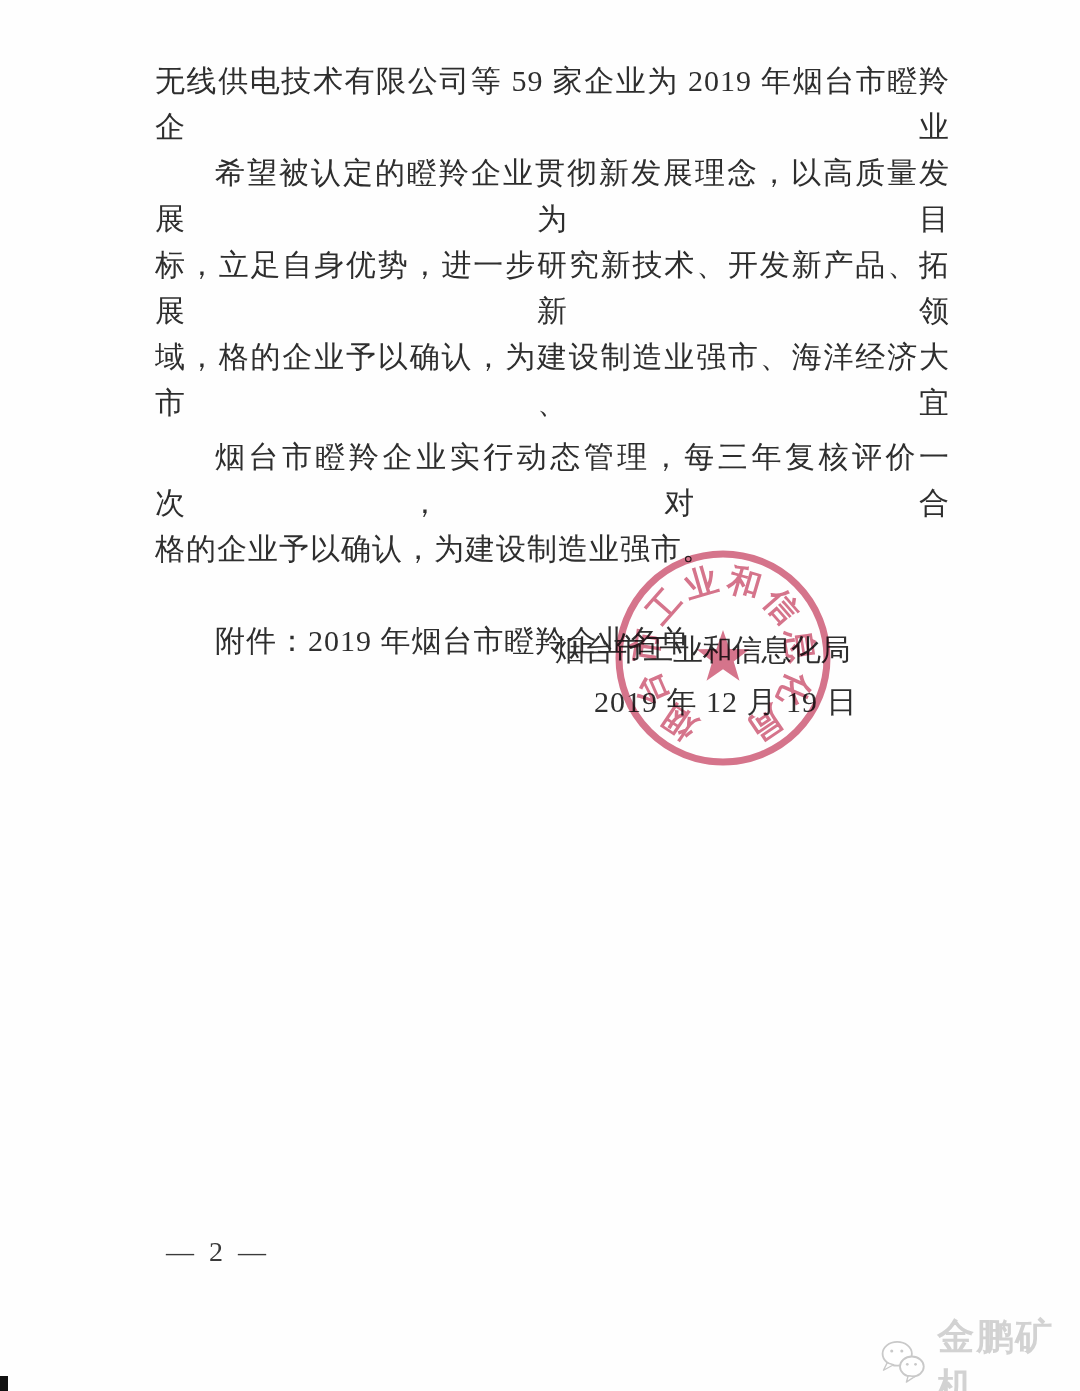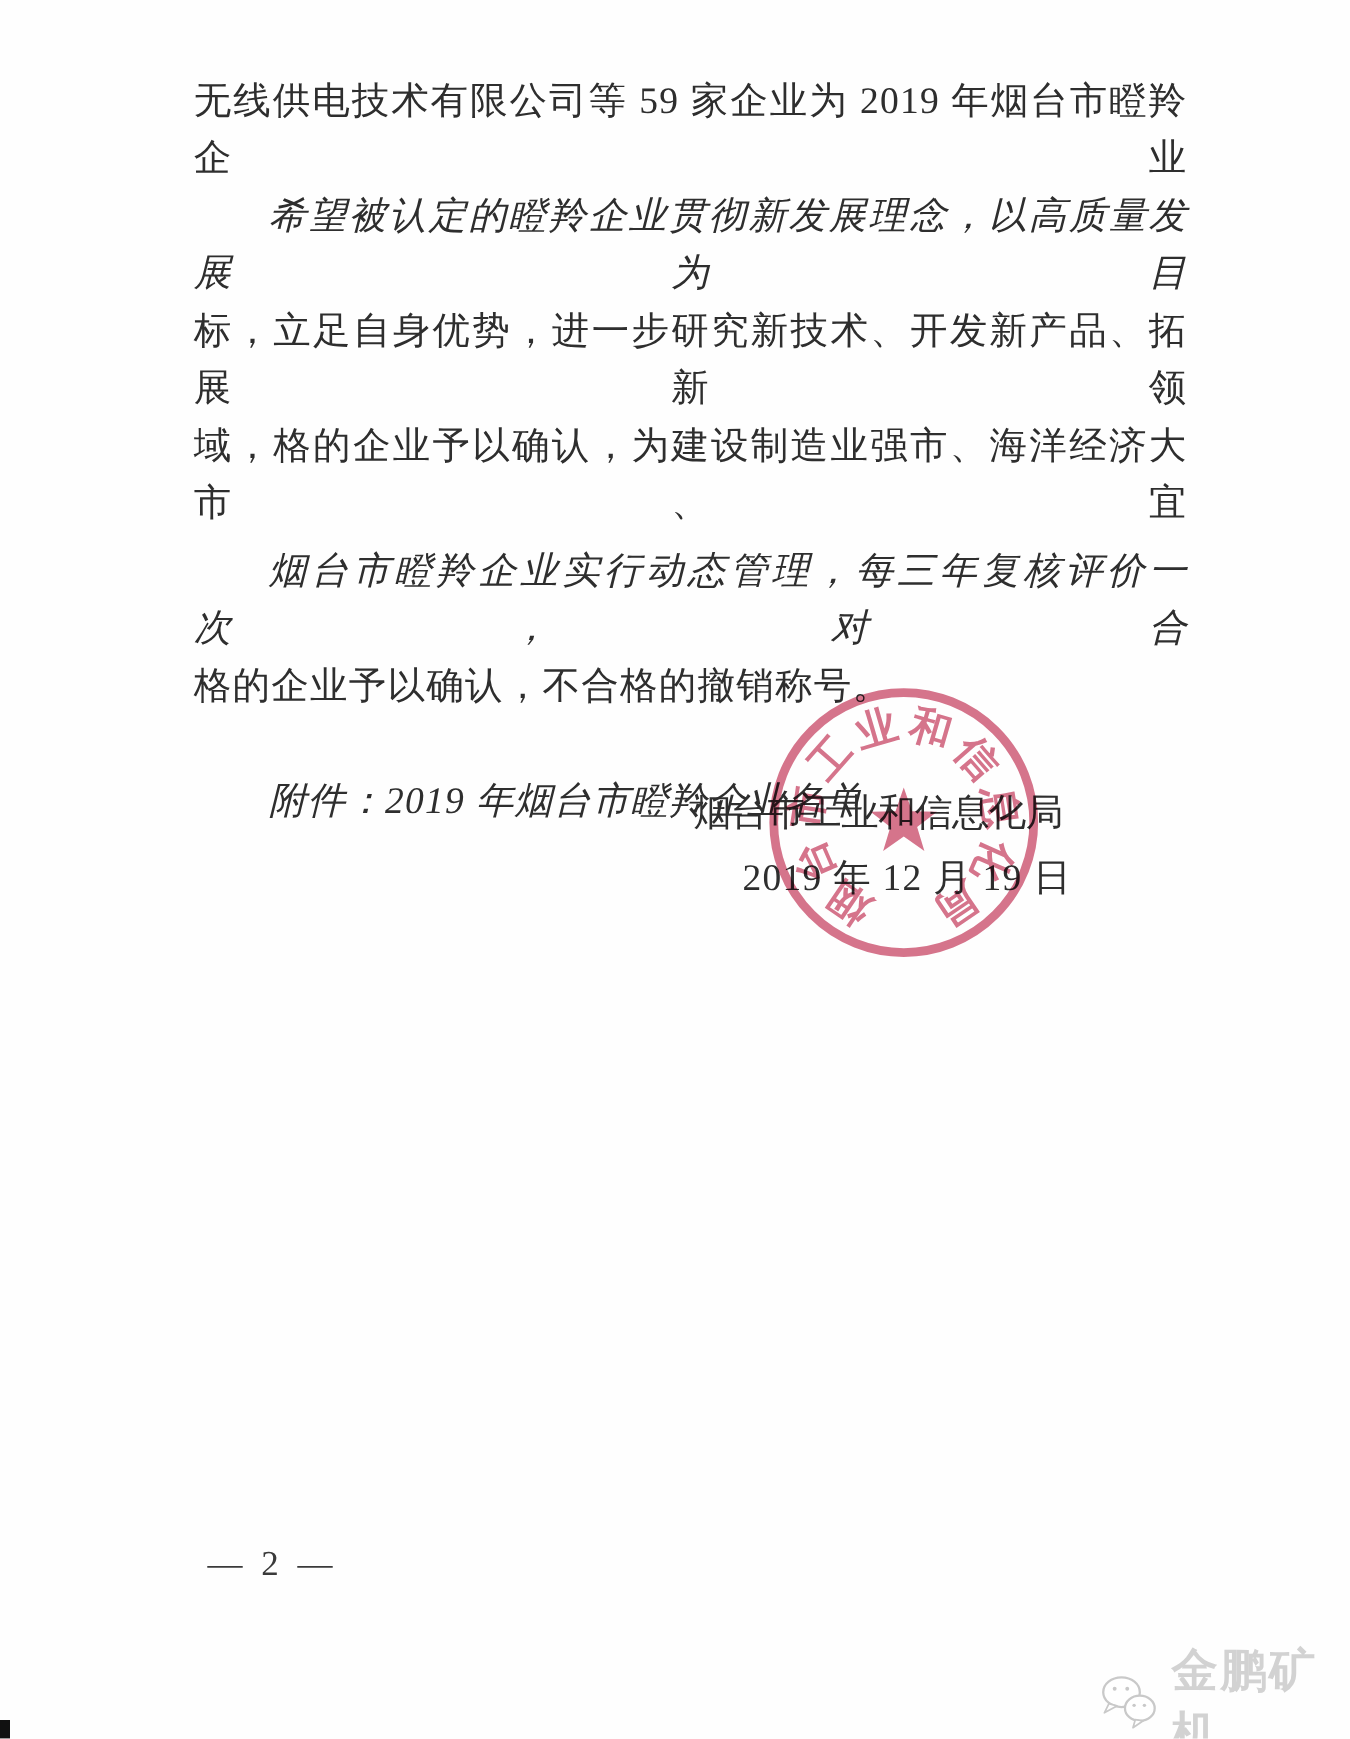--- a/index.html
+++ b/index.html
@@ -27,21 +27,21 @@
     font-size:30px;
     line-height:46px;
     letter-spacing:1px;
   }
   .bline{
     text-align:justify;
     text-justify:inter-character;
   }
   .bline.full{ text-align-last:justify; }
   .bline.end{ text-align-last:left; }
-  .indent{ text-indent:2em;font-style:italic; }
+  .indent{ text-indent:2em; }
   .para3{ margin-top:8px; }
   .attachment{ margin-top:46px; text-align:center; }
   
   .sig-agency{
     position:absolute;
     top:630px;
     left:555px;
     font-size:30px;
     letter-spacing:-0.5px;
     z-index:2;
@@ -112,21 +112,21 @@
 <body>
 
 <div class="page">
 
   <main class="letter-body">
     <div class="bline full">无线供电技术有限公司等 59 家企业为 2019 年烟台市瞪羚企业</div>
     <div class="bline full indent">希望被认定的瞪羚企业贯彻新发展理念，以高质量发展为目</div>
     <div class="bline full">标，立足自身优势，进一步研究新技术、开发新产品、拓展新领</div>
     <div class="bline full">域，格的企业予以确认，为建设制造业强市、海洋经济大市、宜</div>
     <div class="bline full indent para3">烟台市瞪羚企业实行动态管理，每三年复核评价一次，对合</div>
-    <div class="bline end">格的企业予以确认，不合格的撤销称号。</div>
+    <div class="bline end">格的企业予以确认，为建设制造业强市。</div>
     <div class="bline end indent attachment">附件：2019 年烟台市瞪羚企业名单</div>
   </main>
 
   <div class="sig-agency">烟台市工业和信息化局</div>
   <div class="sig-date">2019 年 12 月 19 日</div>
 
   <div class="seal">
     <svg width="226" height="226" viewBox="0 0 226 226">
       <circle cx="113" cy="113" r="104" fill="none" stroke="var(--seal-color)" stroke-width="7"></circle>
       <polygon fill="var(--seal-color)" points="113,85 119.6,103.9 139.6,104.3 123.7,116.5 129.5,135.7 113,124.2 96.5,135.7 102.3,116.5 86.4,104.3 106.4,103.9"></polygon>

